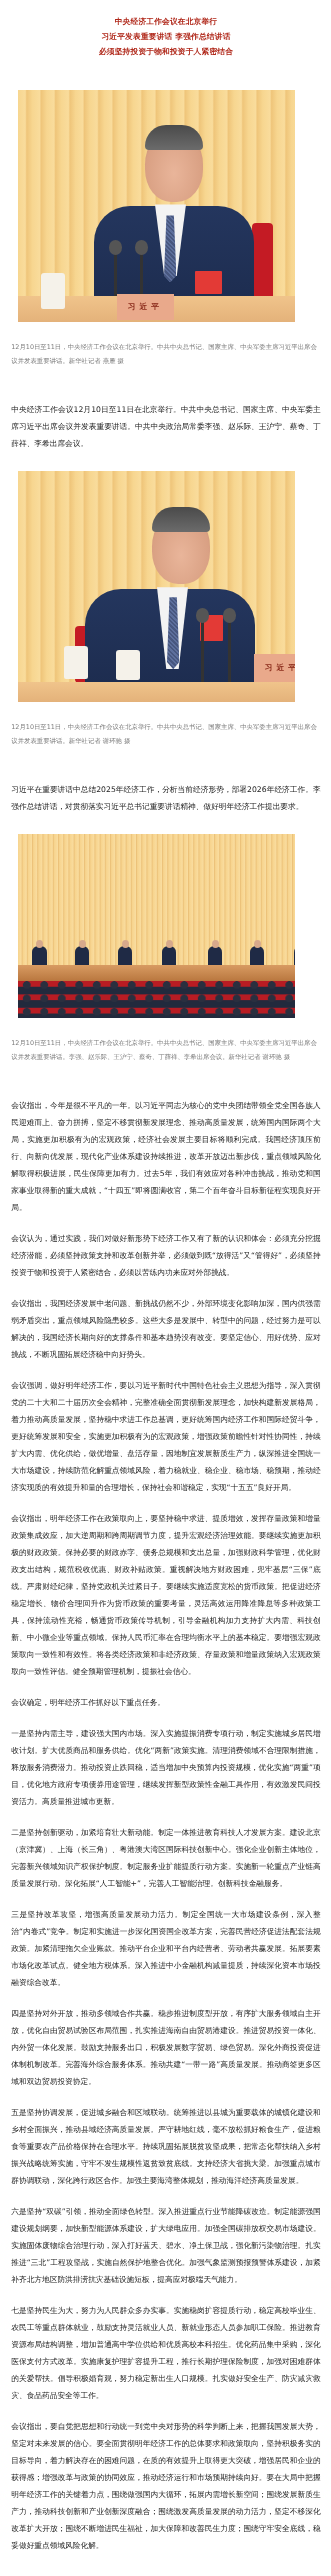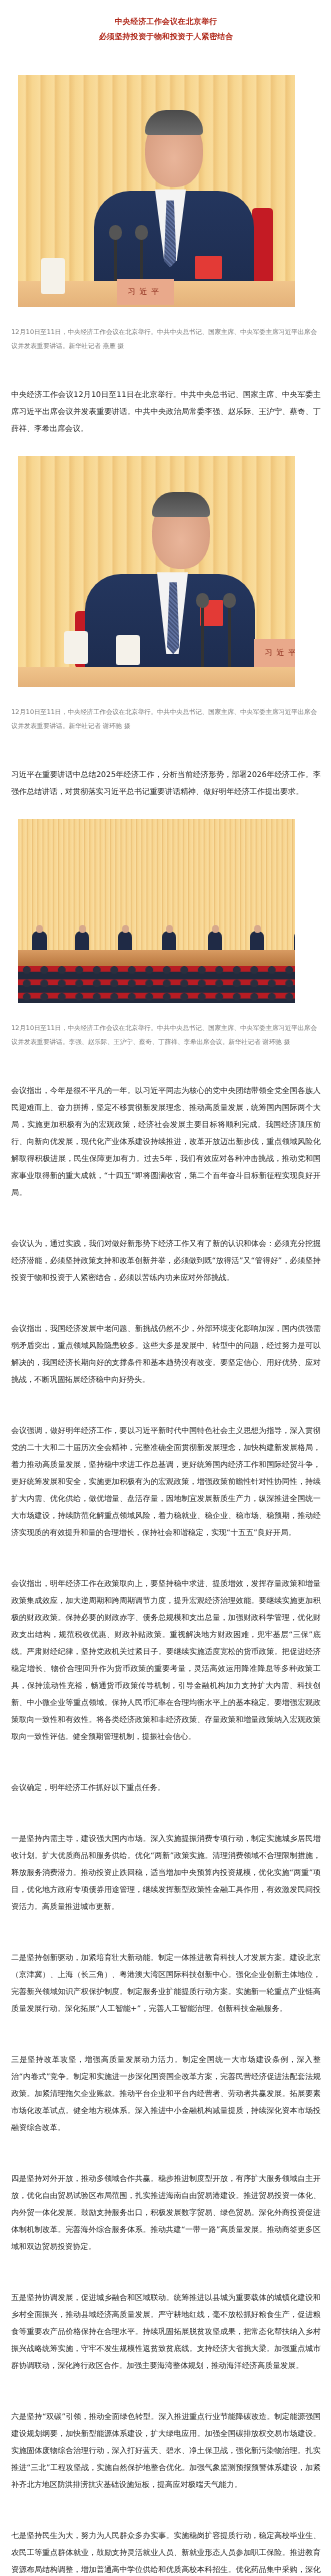--- a/index.html
+++ b/index.html
@@ -21,37 +21,38 @@
     font-weight: bold;
     line-height: 15px;
     letter-spacing: 0.2px;
   }
   .photo {
     position: relative;
     width: 277px;
     margin: 0 0 0 6.7px;
     overflow: hidden;
     background: #f4cf86;
+    font-weight: bold;
   }
   .photo .stripes {
     position: absolute; inset: 0;
     background: repeating-linear-gradient(90deg,
       #f7d690 0px, #f9dc9c 7.2px, #efc57a 8.8px, #f7d690 14.4px);
   }
   .caption {
     color: #7a7a7a;
     font-size: 6.4px;
     line-height: 14.4px;
     margin-top: 17.5px;
   }
   .para {
     font-size: 7.7px;
     line-height: 17px;
     color: #222222;
-    margin-top: 34px;
+    margin-top: 14px;
     text-align: justify;
   }
   .para.first-after-caption { margin-top: 32px; }
   .after-para-photo { margin-top: 19.6px; }
 
   
   .portrait .head {
     position: absolute; width: 58px; height: 72px;
     border-radius: 48% 48% 45% 45%;
     background: radial-gradient(ellipse at 50% 60%, #e9b59a 0%, #d9a083 70%, #b77f65 100%);
@@ -125,20 +126,21 @@
       linear-gradient(#b81c23 0 40%, #222a3d 40% 100%) 0 0/17.5px 13.4px;
   }
 </style>
 </head>
 <body>
 
 <div class="article">
 
   <div class="headline-block">
     <div class="headline-line">中央经济工作会议在北京举行</div>
+    <div class="headline-line">习近平发表重要讲话 李强作总结讲话</div>
     <div class="headline-line">必须坚持投资于物和投资于人紧密结合</div>
   </div>
 
   <div class="photo portrait" style="height:232px;">
     <div class="stripes"></div>
     <div class="chair" style="left:234px; top:133px;"></div>
     <div class="suit" style="left:76px; top:116px; width:160px; height:116px;"></div>
     <div class="shirt" style="left:137px; top:114px; height:72px;"></div>
     <div class="tie" style="left:146px; top:125px; height:67px;"></div>
     <div class="badge" style="left:177px; top:181px;"></div>

